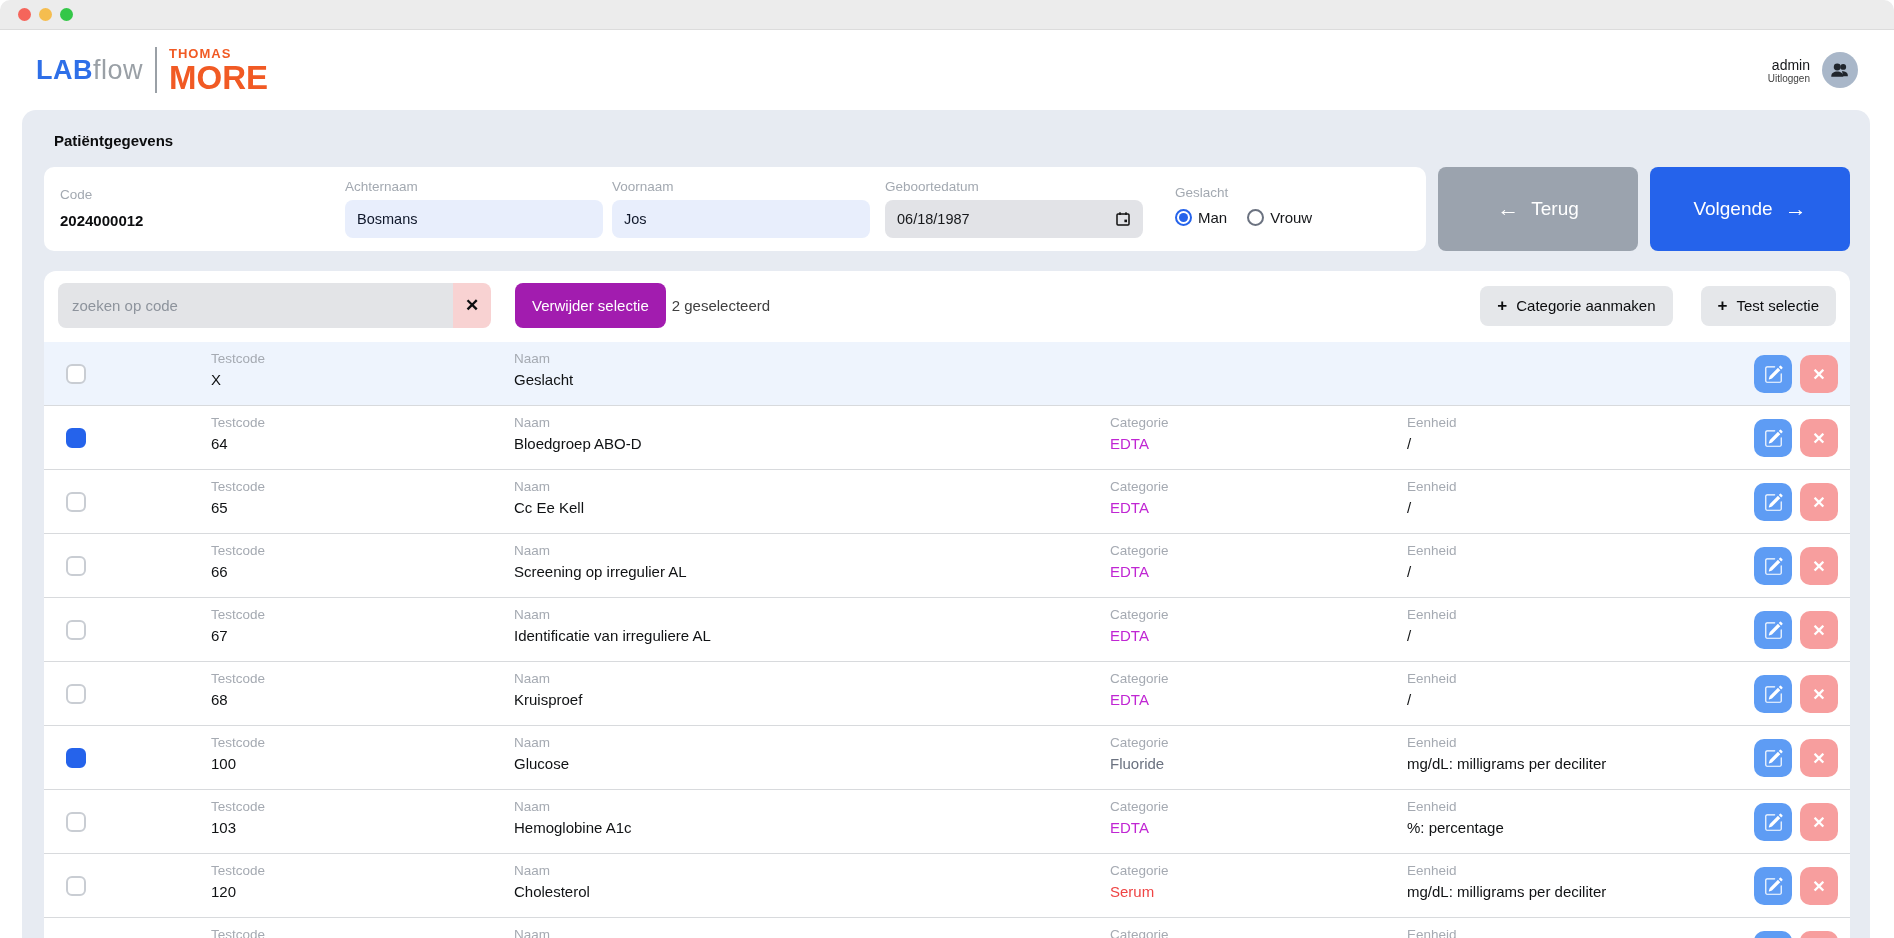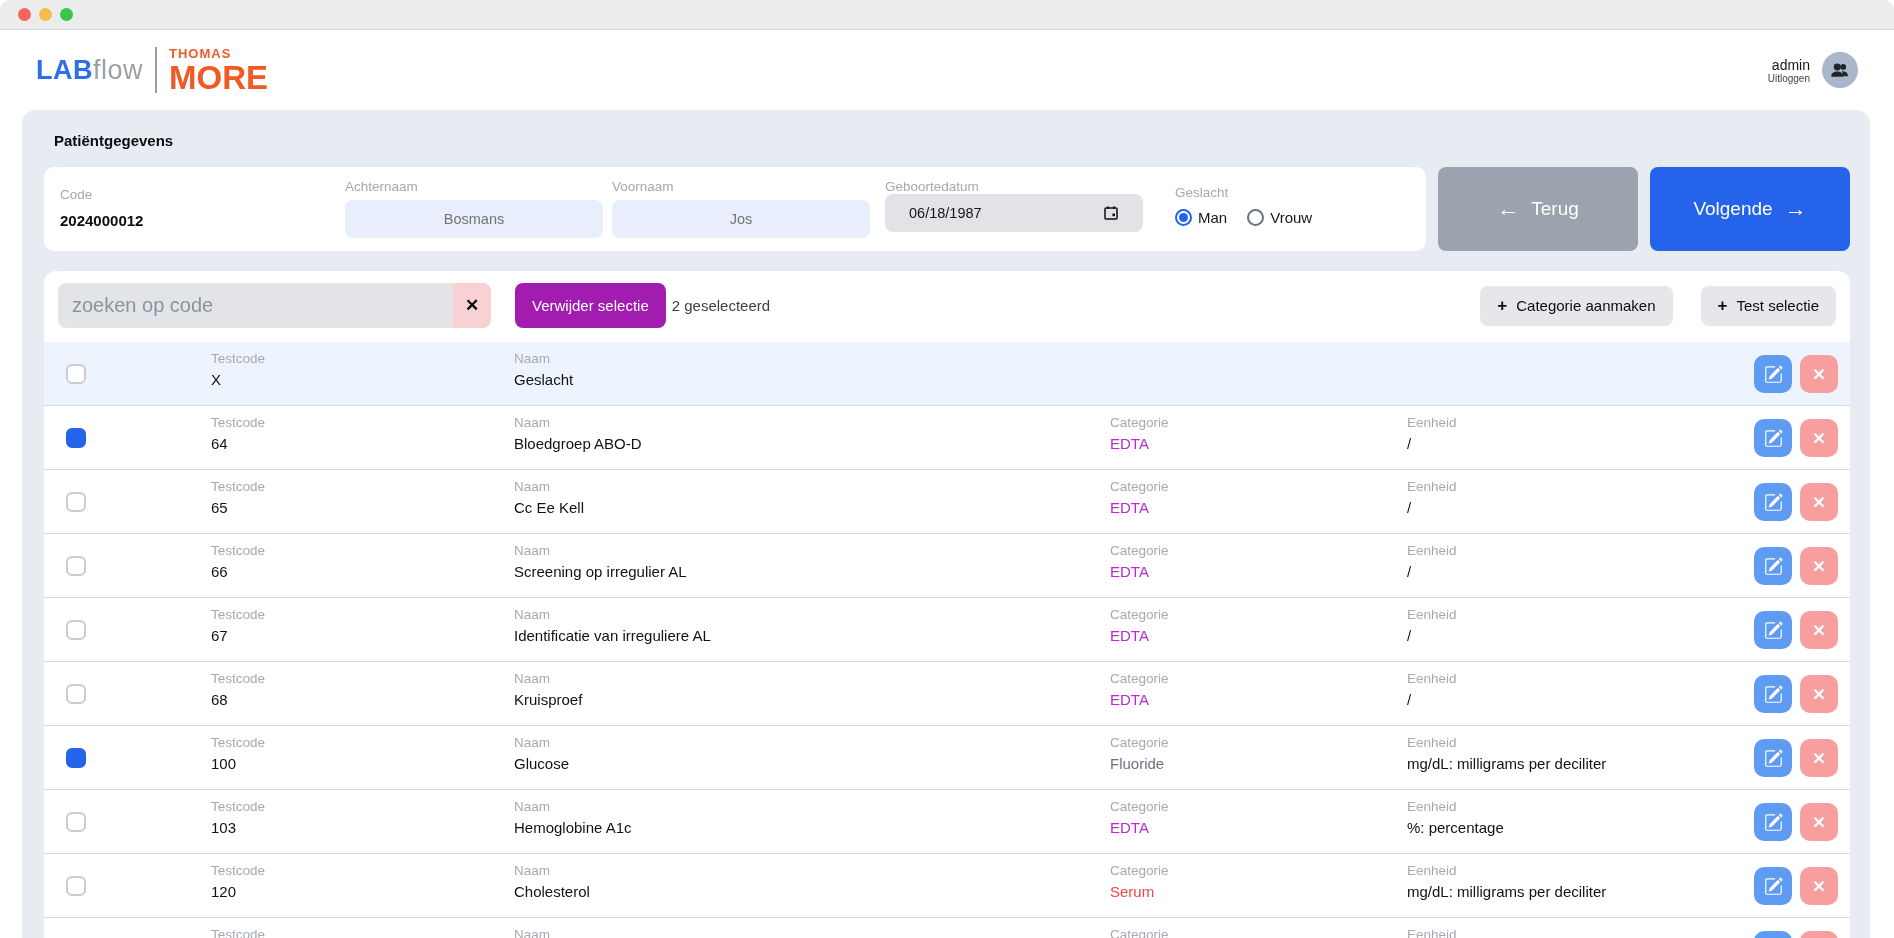--- a/index.html
+++ b/index.html
@@ -36,24 +36,24 @@
 
   
   .form-row { display:flex; gap:12px; height:84px; }
   .form-card { flex:1; background:#fff; border-radius:10px; display:flex; padding:10px 0 0 16px; }
   .fgroup { padding-top:2px; }
   .flabel { font-size:13.5px; color:#a3a9b1; }
   .g-code { width:285px; }
   .code-value { font-size:15px; font-weight:700; margin-top:10px; color:#0c0d0f; }
   .g-last { width:267px; } .g-first{ width:273px; } .g-birth{ width:290px; }
   .tinput { width:258px; height:38px; background:#e8eefc; border:none; border-radius:8px;
-            margin-top:6px; padding:0 12px; font-size:14.5px; color:#737373;
-            font-family:"Liberation Sans",sans-serif;text-align:center; }
-  .dinput { width:258px; height:38px; background:#e2e3e7; border-radius:8px; 
-            padding:0 24px; font-size:14.5px; display:flex; align-items:center; }
+            margin-top:6px; padding:0 12px; font-size:14.5px; color:#0f172a;
+            font-family:"Liberation Sans",sans-serif; }
+  .dinput { width:258px; height:38px; background:#e2e3e7; border-radius:8px; margin-top:6px;
+            padding:0 12px; font-size:14.5px; display:flex; align-items:center; }
   .dinput .dspacer{flex:1;}
   .g-gender { padding-top:8px; }
   .radio-row { display:flex; gap:20px; margin-top:9px; align-items:center; }
   .radio-opt { display:flex; align-items:center; gap:6px; font-size:15px; }
   .radio { width:17px; height:17px; border-radius:50%; border:2px solid #6b7280; background:#fff;
            display:flex; align-items:center; justify-content:center; }
   .radio.checked { border-color:#2563eb; }
   .radio.checked::after { content:""; width:9px; height:9px; border-radius:50%; background:#2563eb; }
 
   .btn-back { width:200px; height:84px; background:#9ba3ae; border:none; border-radius:8px;
@@ -62,21 +62,21 @@
   .btn-next { width:200px; height:84px; background:#2563eb; border:none; border-radius:8px;
               color:#fff; font-size:19px; display:flex; align-items:center; justify-content:center;
               gap:12px; cursor:pointer; font-family:inherit; }
   .arrow { font-size:22px; line-height:1; }
 
   
   .table-card { margin-top:20px; background:#fff; border-radius:12px; height:760px; overflow:hidden; }
   .toolbar { display:flex; align-items:center; padding:12px 14px 14px 14px; height:71px; }
   .searchwrap { display:flex; height:45px; }
   .search-input { width:395px; height:45px; background:#e3e4e7; border:none;
-                  border-radius:8px 0 0 8px; padding:0 14px; font-size:20px; color:#15171a;
+                  border-radius:8px 0 0 8px; padding:0 14px; font-size:15px; color:#15171a;
                   font-family:inherit; }
   .search-input::placeholder { color:#8d939c; }
   .search-clear { width:38px; height:45px; background:#f8d2d2; border:none; border-radius:0 8px 8px 0;
                   font-size:17px; font-weight:700; color:#0c0d0f; cursor:pointer; }
   .btn-delsel { margin-left:24px; height:45px; padding:8px 17px; background:#a21caf; color:#fff;
                 border:none; border-radius:8px; font-size:15px; cursor:pointer; font-family:inherit; }
   .sel-count { margin-left:6px; font-size:15px; color:#404040; }
   .tb-spacer { flex:1; }
   .btn-make { height:40px; padding:0 17px; background:#e5e7ea; color:#0c0d0f; border:none;
               border-radius:8px; font-size:15px; cursor:pointer; display:flex; align-items:center;

